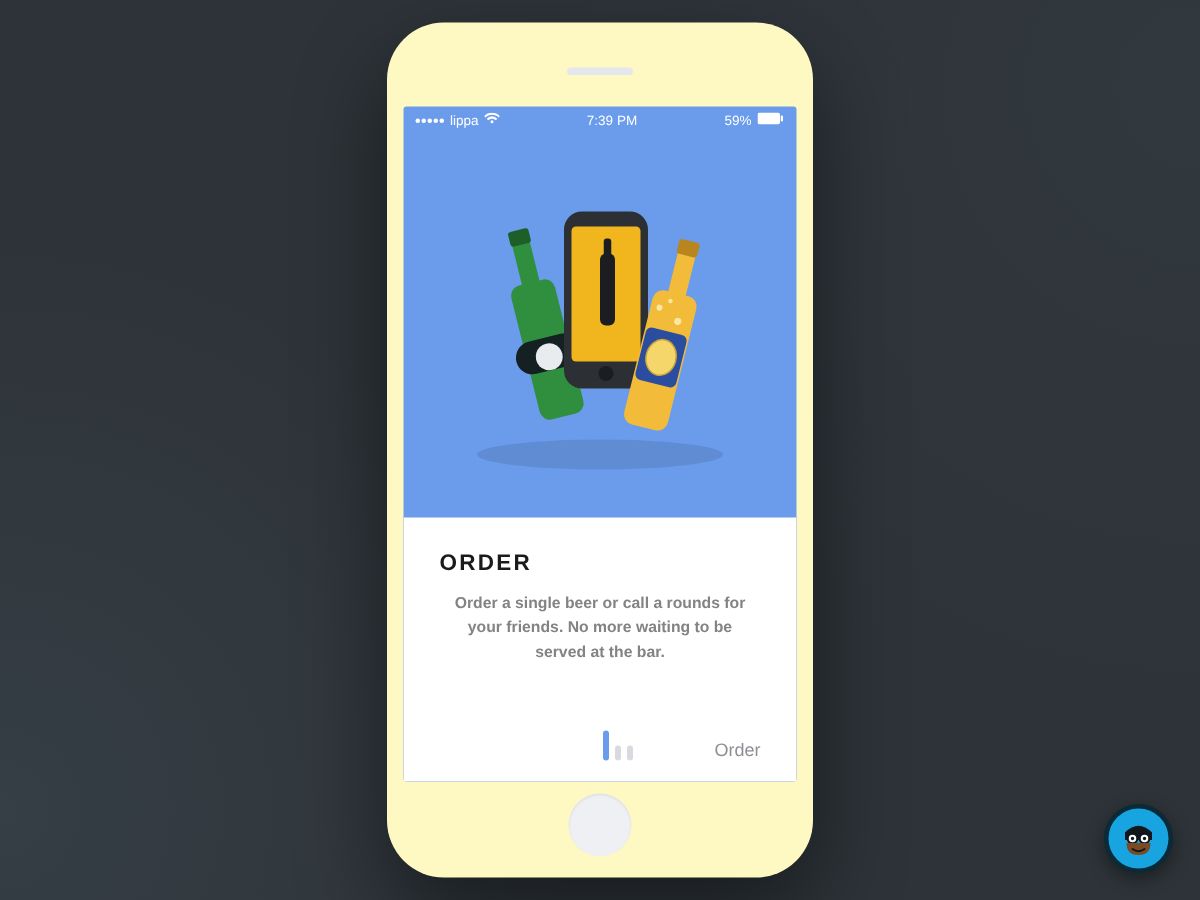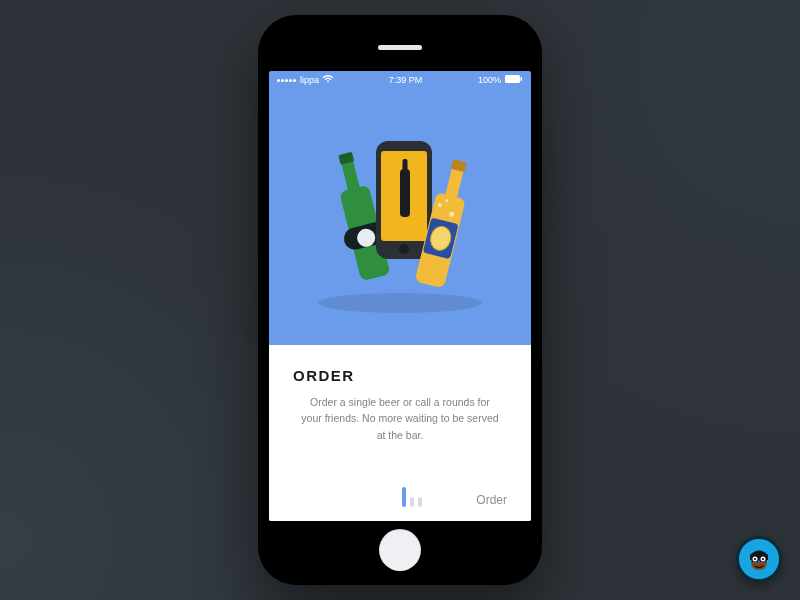--- a/index.html
+++ b/index.html
@@ -6,36 +6,36 @@
   html, body { width: 800px; height: 600px; overflow: hidden; font-family: -apple-system, "Helvetica Neue", Arial, sans-serif; }
   body {
     background: #2d3338;
     background:
       radial-gradient(circle at 0% 90%, rgba(80,95,110,0.25) 0, rgba(80,95,110,0) 40%),
       radial-gradient(circle at 100% 10%, rgba(60,70,80,0.25) 0, rgba(60,70,80,0) 45%),
       #2d3338;
     display: flex; align-items: center; justify-content: center; position: relative;
   }
   .phone {
-    width: 284px; height: 570px; background: #000000; border-radius: 38px;
+    width: 284px; height: 570px; background: #fef9c3; border-radius: 38px;
     box-shadow: 0 25px 60px rgba(0,0,0,0.45);
     position: relative; padding: 56px 11px 64px 11px;
   }
   .speaker { position:absolute; top:30px; left:50%; transform:translateX(-50%); width:44px; height:5px; border-radius:3px; background:#e4e7ec; }
   .home { position:absolute; bottom:14px; left:50%; transform:translateX(-50%); width:42px; height:42px; border-radius:50%; background:#eef0f3; box-shadow: inset 0 1px 2px rgba(0,0,0,.08); }
   .screen { width:100%; height:100%; background:#6b9cec; border-radius:2px; overflow:hidden; display:flex; flex-direction:column; }
   .statusbar { height:18px; color:#fff; font-size:9px; display:flex; align-items:center; justify-content:space-between; padding:0 8px; font-weight:500; }
   .sb-left { display:flex; align-items:center; gap:4px; }
   .dots { display:flex; gap:1px; }
   .dots i { width:3px; height:3px; background:#fff; border-radius:50%; display:block; }
   .hero { flex: 0 0 256px; position:relative; }
   .illus { position:absolute; inset:0; }
   .content { flex:1; background:#fff; padding:22px 24px 14px; display:flex; flex-direction:column; }
   .title { font-size:15px; font-weight:800; letter-spacing:1.5px; color:#1b1b1b; margin-bottom:10px; }
-  .body { text-align:center; font-size:10.5px; line-height:1.55; color:#838383; padding:0 6px; }
+  .body { text-align:center; font-size:10.5px; line-height:1.55; color:#838383; padding:0 6px;font-weight:bold; }
   .footer { margin-top:auto; display:flex; align-items:flex-end; justify-content:space-between; height:30px; }
   .pager { display:flex; align-items:flex-end; gap:4px; margin-left:auto; margin-right:auto; position:relative; left:10px; }
   .bar { width:4px; border-radius:2px; background:#d7dadf; height:10px; }
   .bar.active { background:#6b9cec; height:20px; }
   .next { font-size:12px; color:#8d8f93; font-weight:500; cursor:pointer; }
   .avatar { position:absolute; right:18px; bottom:18px; width:46px; height:46px; border-radius:50%; background:#17a4e0; border:3px solid #0b2a38; display:flex; align-items:center; justify-content:center; box-shadow:0 4px 12px rgba(0,0,0,.4); }
 </style>
 </head>
 <body>
 
@@ -54,21 +54,21 @@
           </span>
         <span>lippa</span>
         <span>
           <svg width="10" height="8" viewBox="0 0 10 8">
               <path d="M5 7.2a1 1 0 100-2 1 1 0 000 2zm0-3.1c1 0 1.9.4 2.6 1l.9-.9A5 5 0 005 2.5 5 5 0 001.5 4.2l.9.9A3.6 3.6 0 015 4.1zm0-2.6c1.7 0 3.3.7 4.5 1.8l.9-.9A7.5 7.5 0 005 .1 7.5 7.5 0 00-.4 2.4l.9.9A6.1 6.1 0 015 1.5z" fill="#fff"></path>
             </svg>
         </span>
       </div>
       <div>7:39 PM</div>
       <div class="sb-left">
-        <span>100%</span>
+        <span>59%</span>
         <span>
           <svg width="18" height="8" viewBox="0 0 18 8">
               <rect x="0" y="0" width="15" height="8" rx="1.5" fill="#fff"></rect>
               <rect x="15.5" y="2" width="1.5" height="4" rx=".7" fill="#fff"></rect>
             </svg>
         </span>
       </div>
     </div>
 
     <div class="hero">

